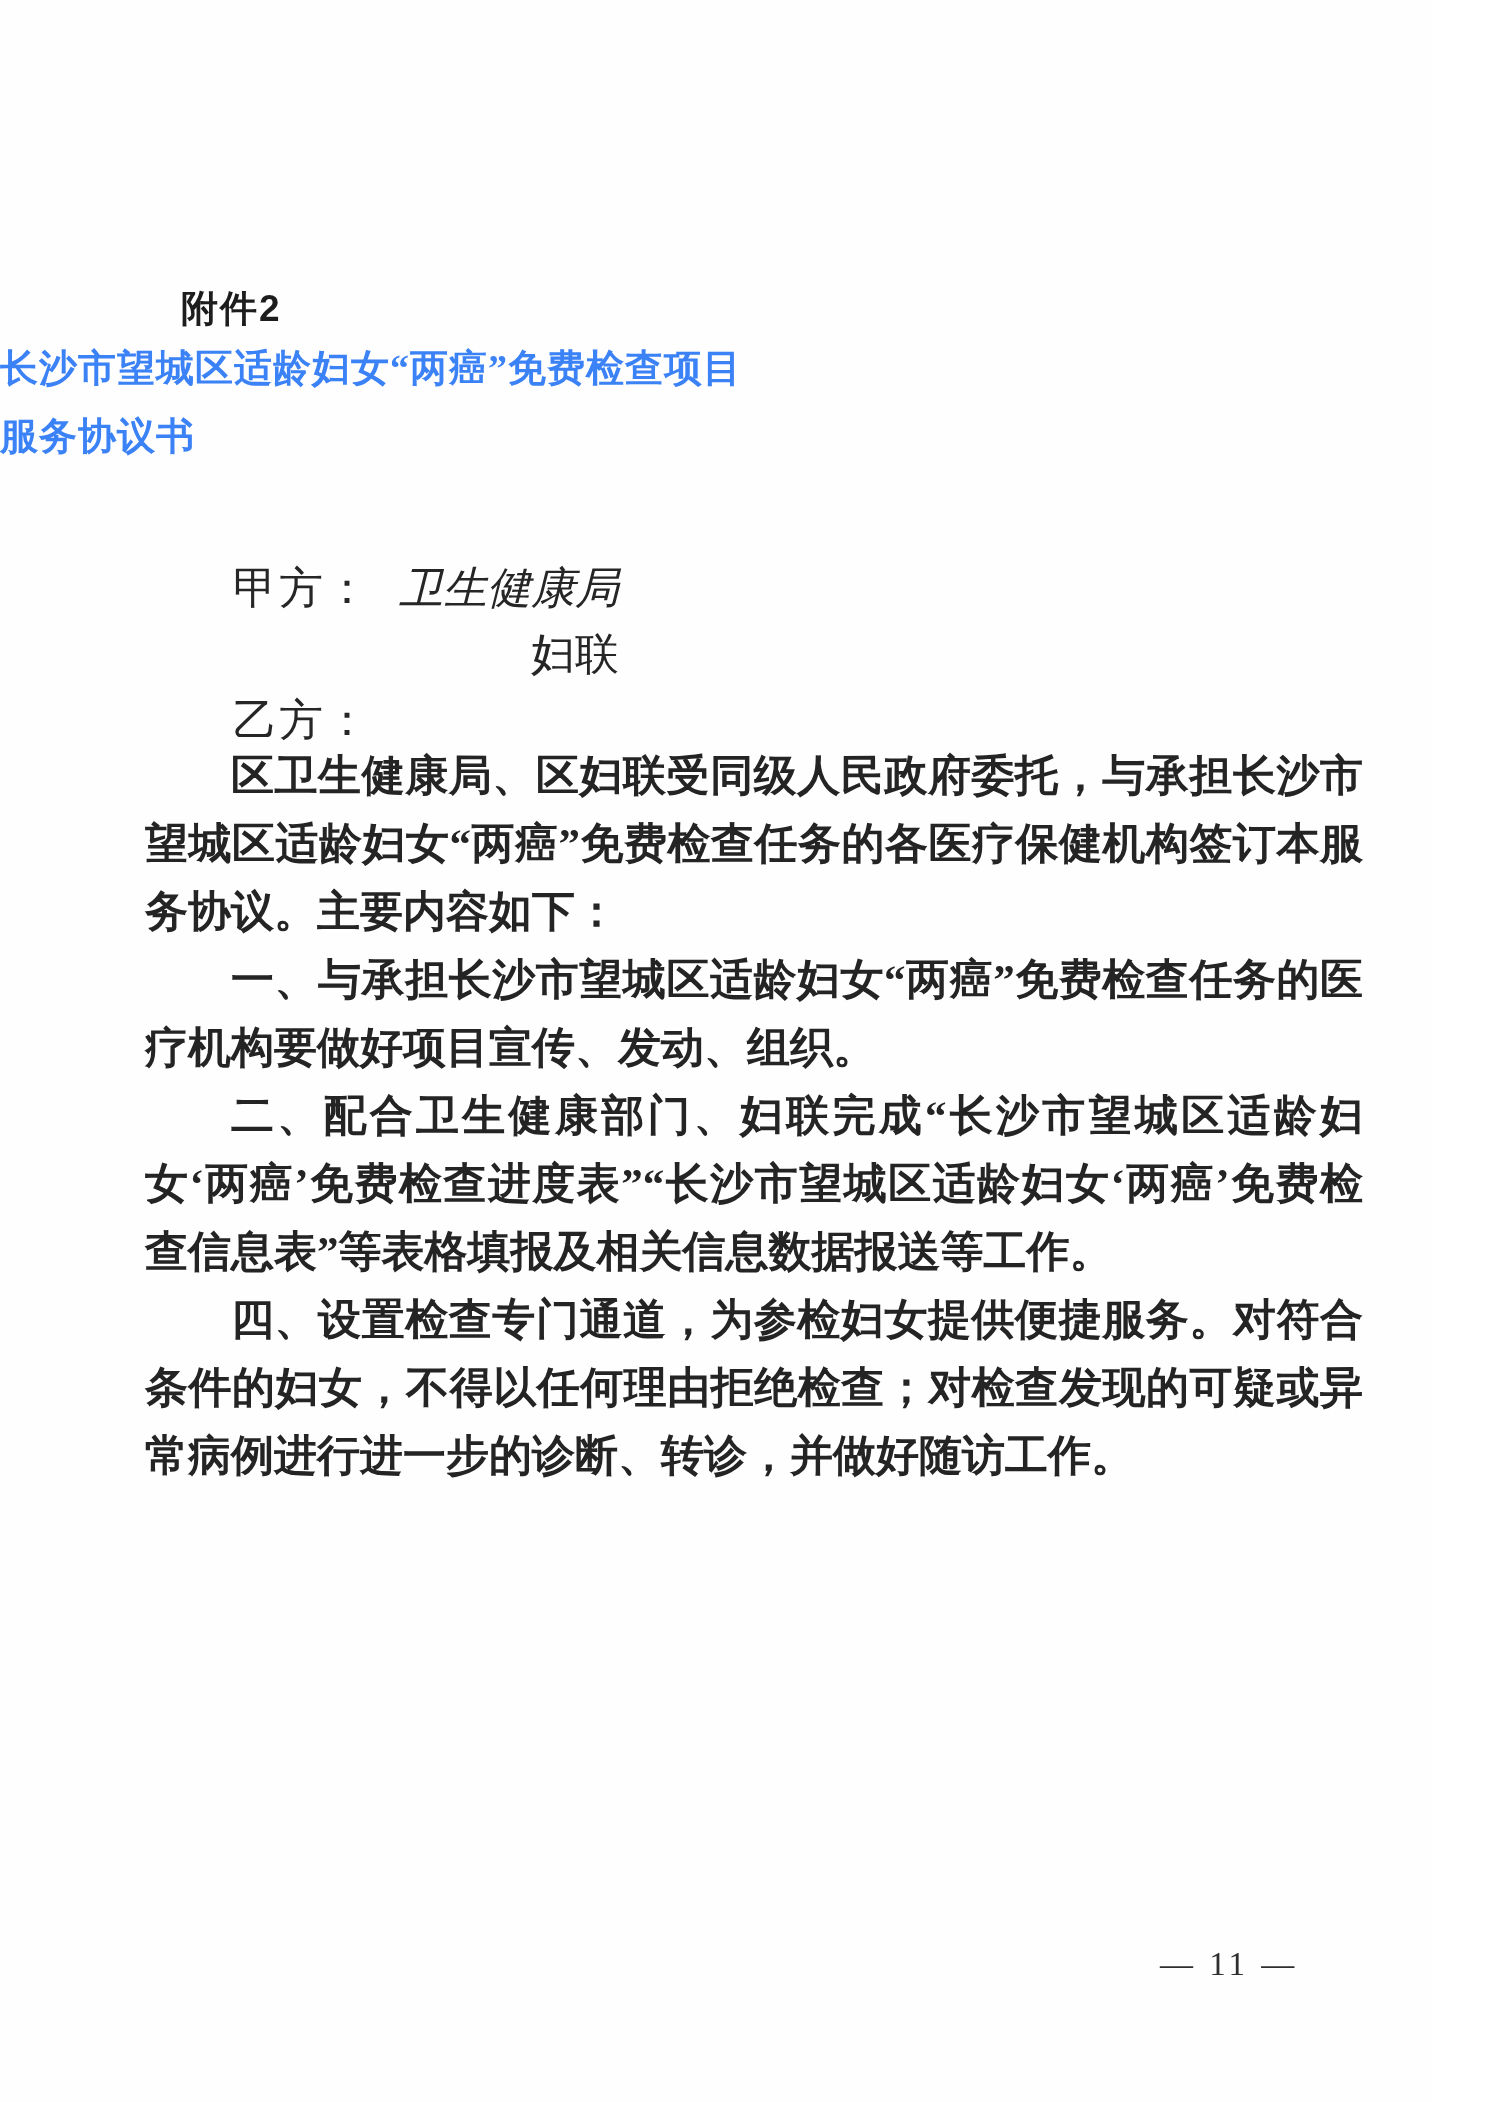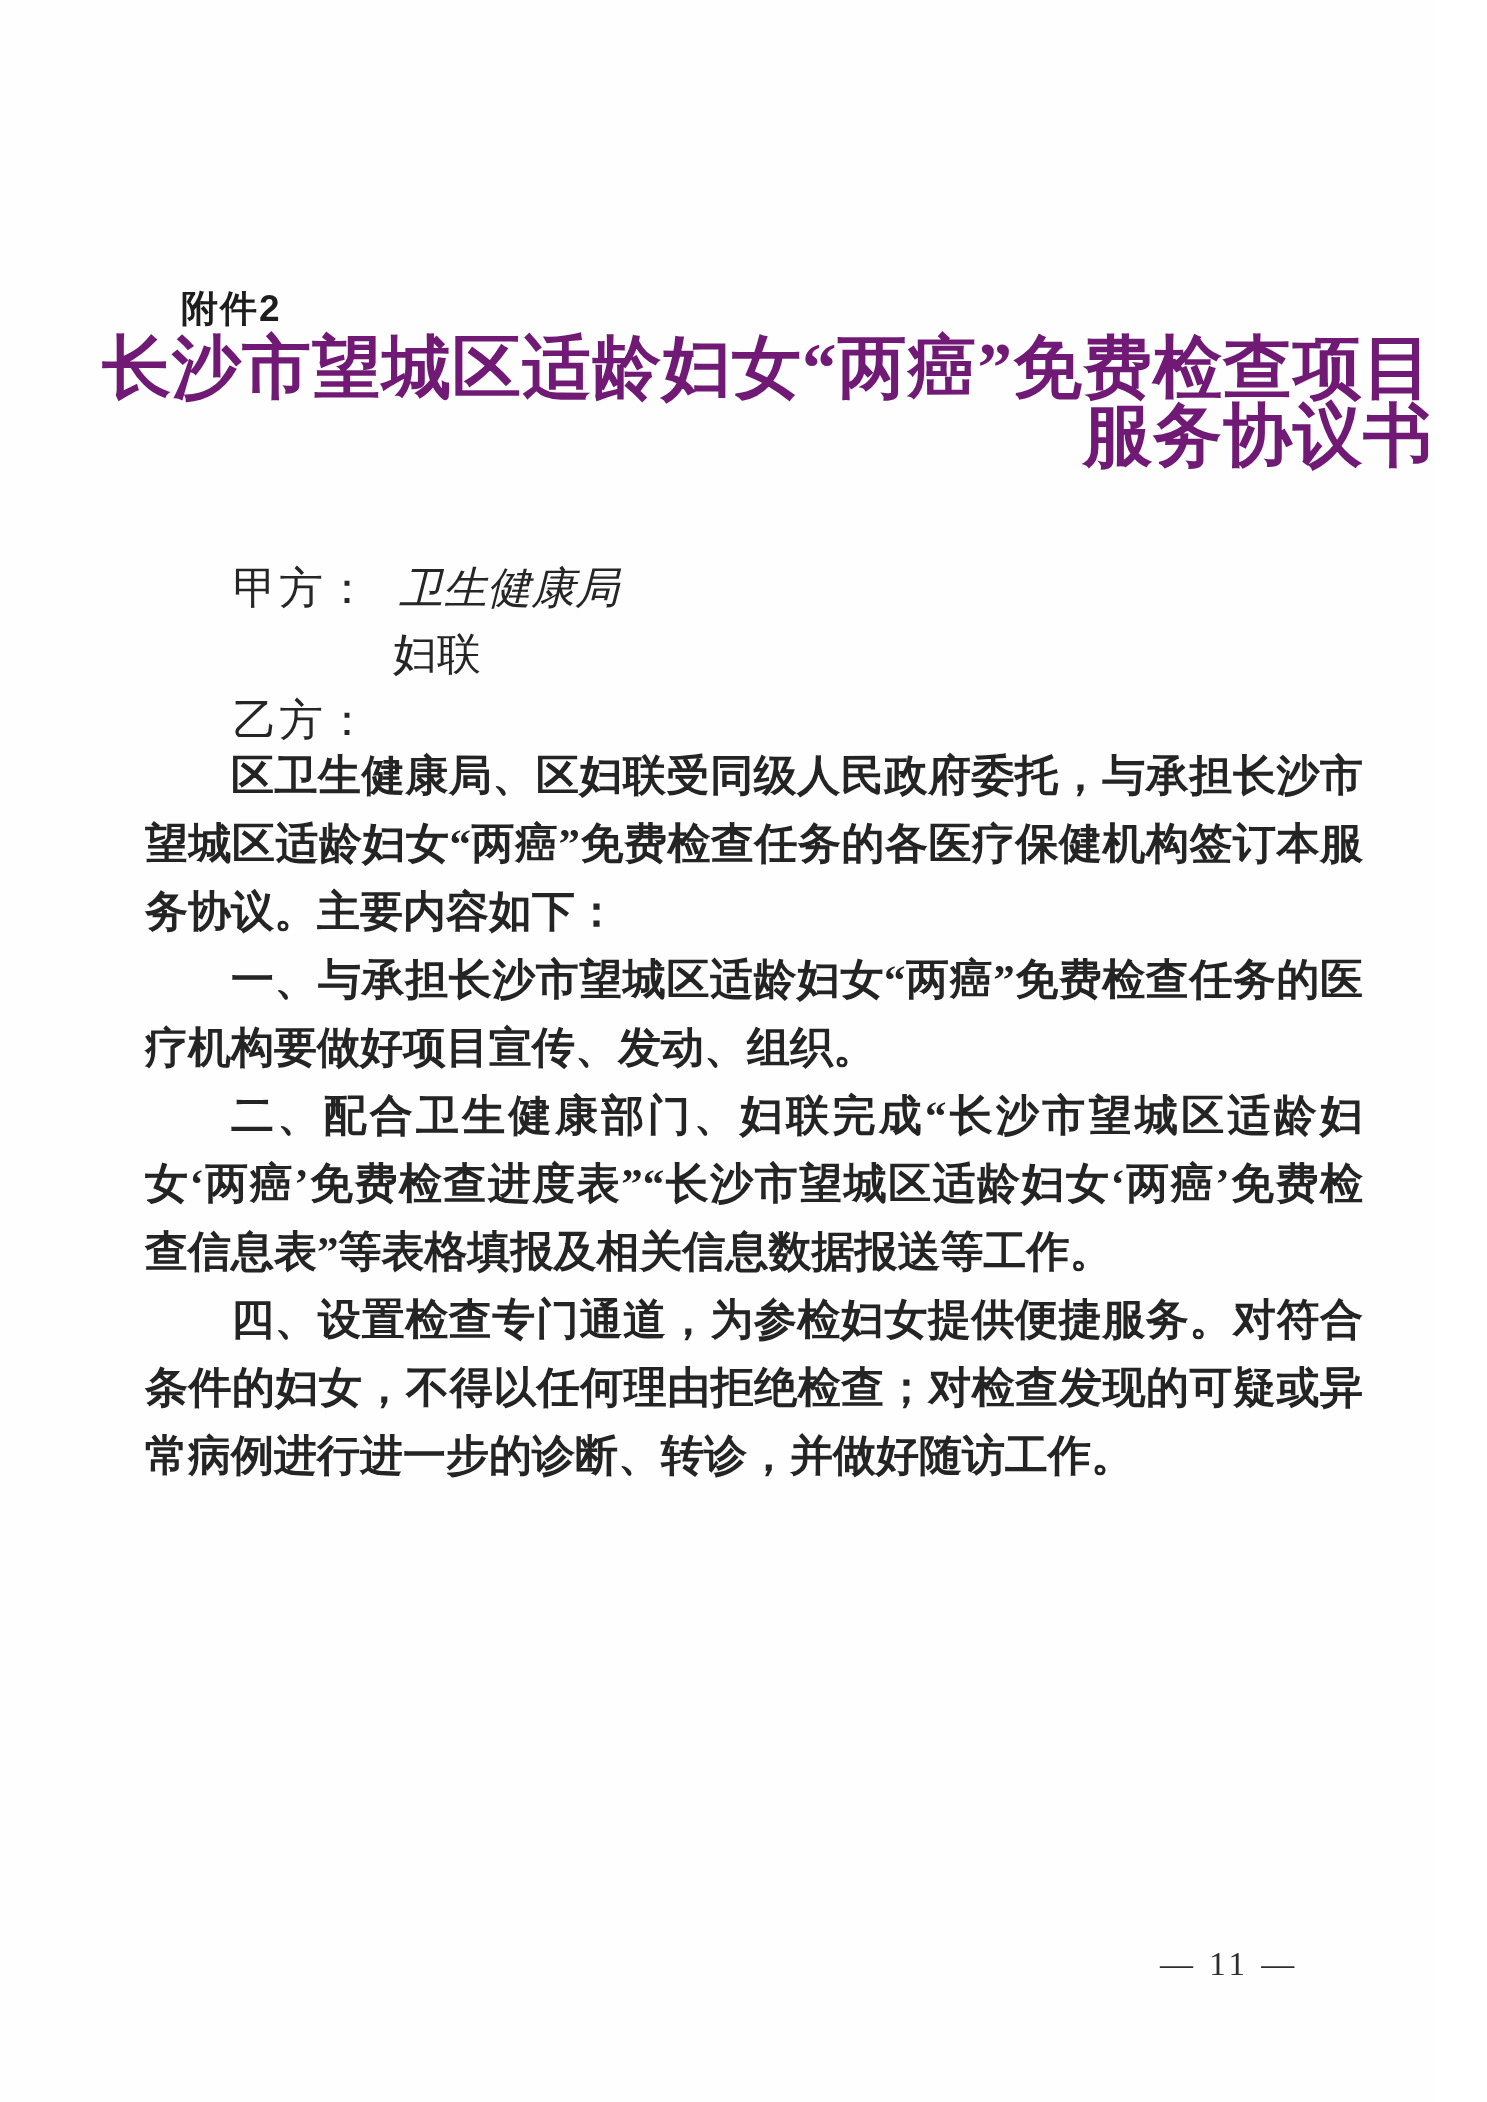--- a/index.html
+++ b/index.html
@@ -24,44 +24,45 @@
     font-size: 37px;
     font-weight: 600;
     color: #1d1d1d;
     letter-spacing: 2px;
   }
   .title {
     position: absolute;
     left: 0;
     right: 0;
     top: 334px;
-    text-align: right;
+    text-align: left;
     font-weight: bold;
-    font-size: 69px;
+    font-size: 38px;
     line-height: 68px;
-    color: #701a75;
+    color: #3b82f6;
     letter-spacing: 1px;
   }
   .parties {
     position: absolute;
     left: 233px;
     top: 556px;
     font-size: 44px;
     line-height: 66px;
     color: #262626;
   }
   .party-label {
     letter-spacing: 2px;
   }
   .party-label + .party-value {
     margin-left: 28px;
     font-style: italic;
   }
   .indent-value {
     padding-left: 160px;
+    text-align: right;
   }
   .body-text {
     position: absolute;
     left: 145px;
     top: 742px;
     width: 1218px;
     font-size: 43px;
     line-height: 68px;
     text-align: justify;
     color: #242424;

